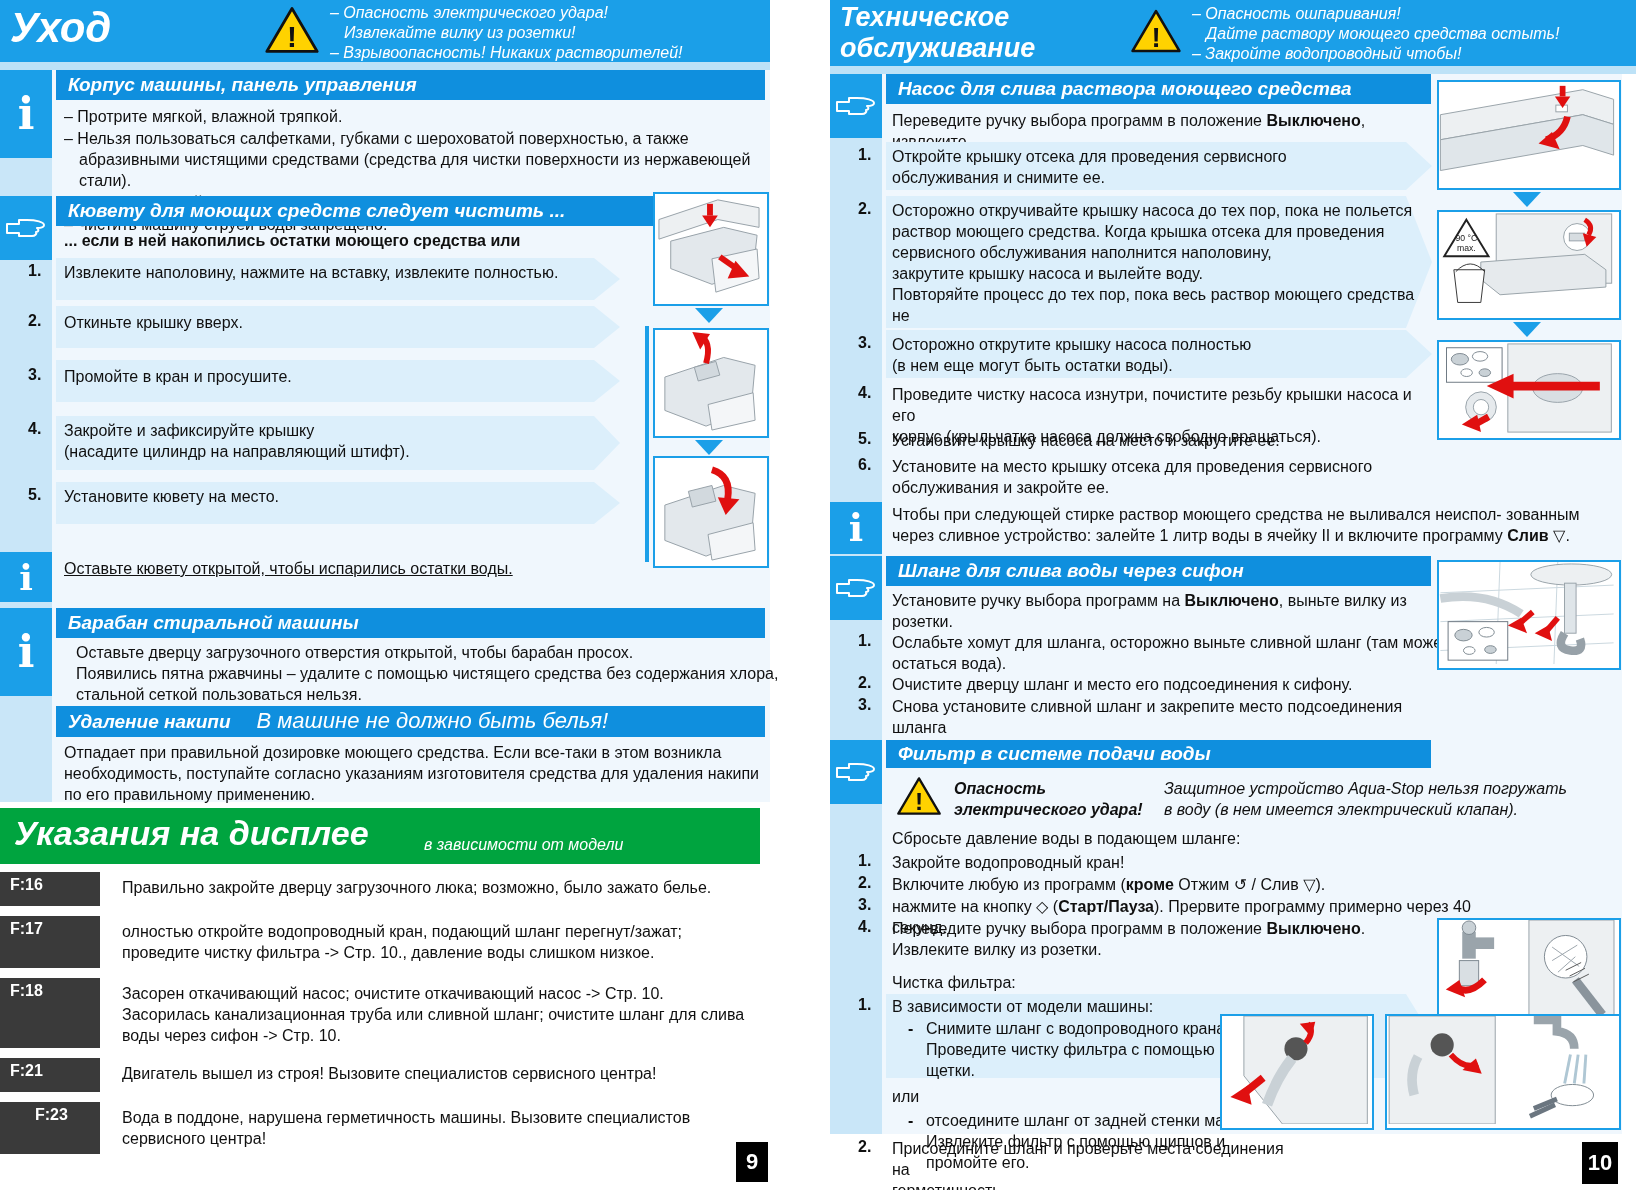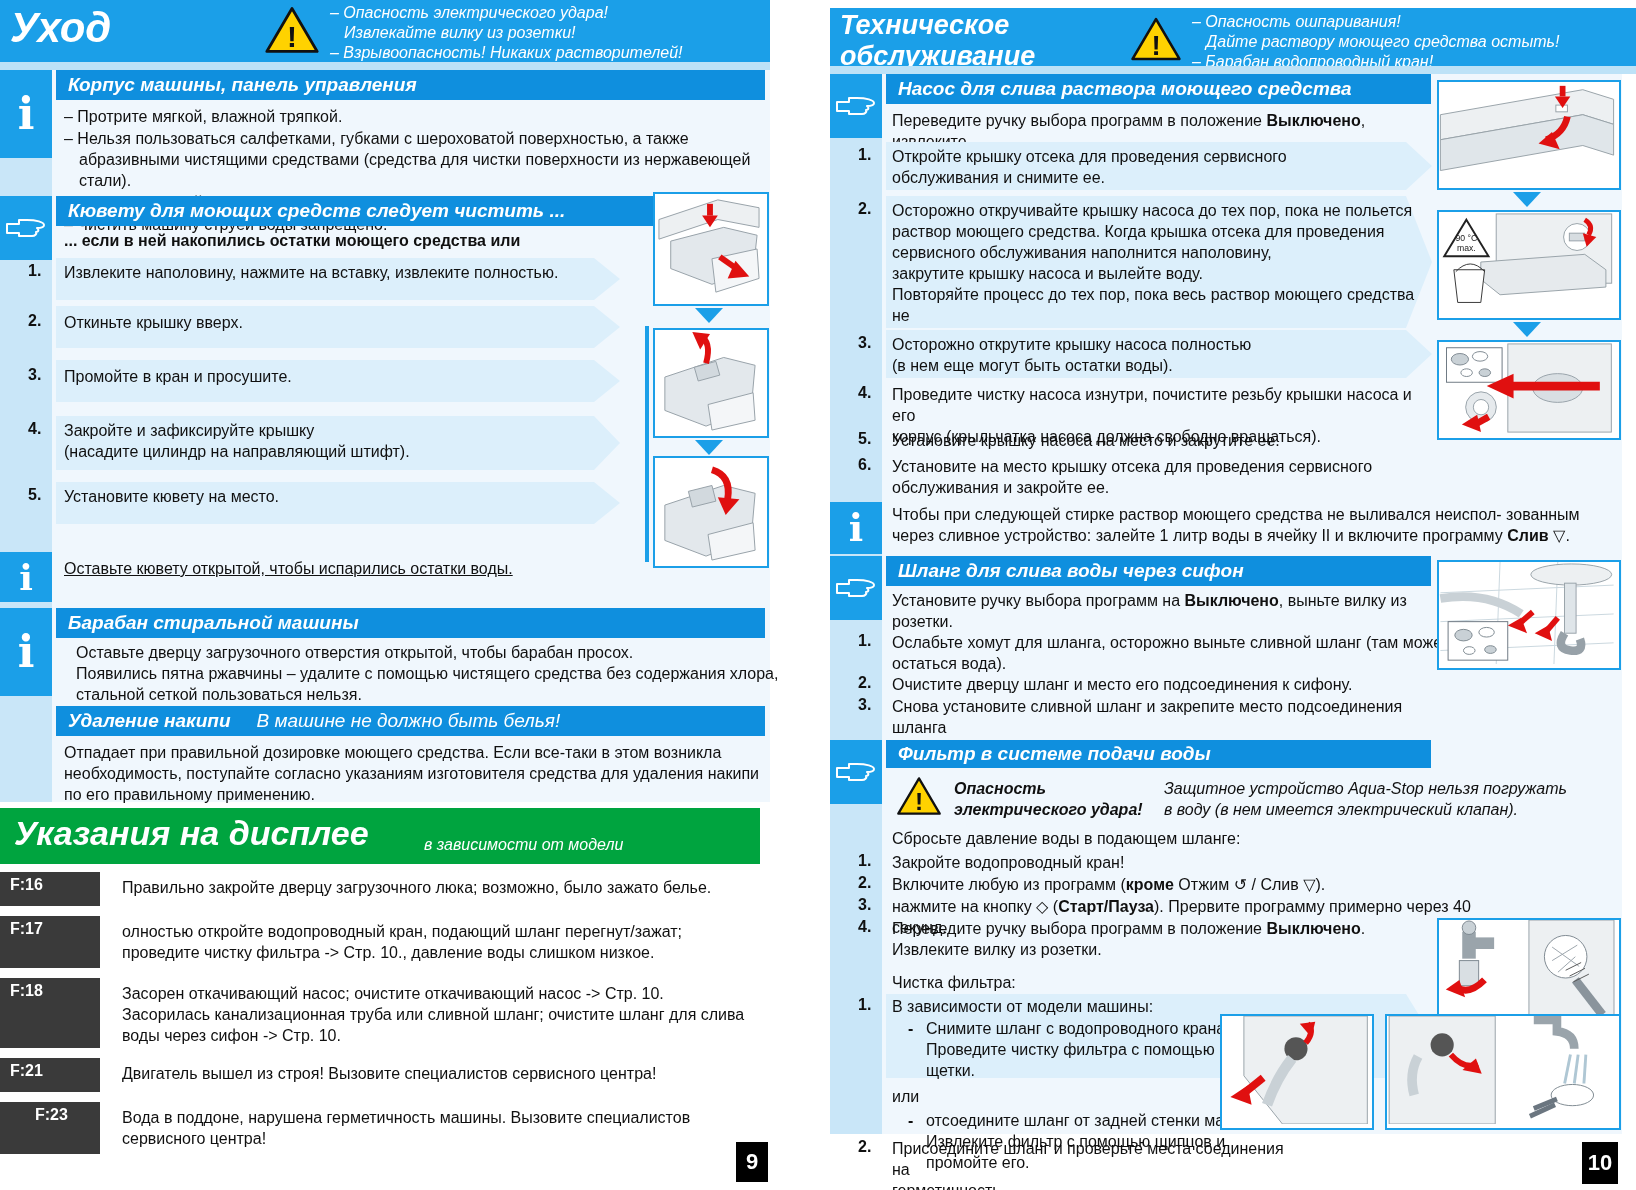--- a/index.html
+++ b/index.html
@@ -7,21 +7,21 @@
   .sheet{position:relative;width:1636px;height:1190px;background:#fff;overflow:hidden;}
   .abs{position:absolute;}
   .page{position:absolute;top:0;height:1190px;}
   .band{background:#1B9FE8;}
   .band-sub{background:#BDE2F7;}
   .content-bg{background:#F0F7FD;}
   .sidebar{background:#C9E6F8;}
   .tile{background:#1B9FE8;color:#fff;display:flex;align-items:center;justify-content:center;}
   .i-glyph{font-family:"DejaVu Serif",serif;font-weight:bold;font-size:44px;line-height:1;}
   .hdr{background:#0F8FDE;color:#fff;font-style:italic;font-weight:bold;font-size:19px;line-height:30px;padding:0 12px;white-space:nowrap;overflow:hidden;}
-  .hdr .sub{font-weight:normal;font-size:19px;margin-left:26px;}
+  .hdr .sub{font-weight:normal;font-size:22px;margin-left:26px;}
   .title-big{color:#fff;font-style:italic;font-weight:bold;}
   .warn-lines{color:#fff;font-style:italic;font-size:16px;line-height:20px;}
   .warn-indent{padding-left:14px;}
   .txt{font-size:16px;line-height:21px;}
   .bullets p{margin:0 0 1px 0;text-indent:-15px;padding-left:15px;}
   .num{font-weight:bold;font-size:16px;}
   .chev{background:#DCEFFB;clip-path:polygon(0 0,calc(100% - 26px) 0,100% 50%,calc(100% - 26px) 100%,0 100%);}
   .imgbox{border:2px solid #1B9FE8;background:#fff;overflow:hidden;}
   .tri-down{width:0;height:0;border-left:14px solid transparent;border-right:14px solid transparent;border-top:15px solid #1B9FE8;}
   .vline{background:#1B9FE8;width:4px;}
@@ -164,35 +164,35 @@
     <div class="abs codebox" style="left:0;top:1058px;width:100px;height:34px;">F:21</div>
     <div class="abs txt" style="left:122px;top:1063px;width:640px;">Двигатель вышел из строя! Вызовите специалистов сервисного центра!</div>
 
     <div class="abs codebox" style="left:0;top:1102px;width:100px;height:52px;padding-left:35px;">F:23</div>
     <div class="abs txt" style="left:122px;top:1107px;width:640px;">Вода в поддоне, нарушена герметичность машины. Вызовите специалистов<br>сервисного центра!</div>
 
     <div class="abs badge" style="left:736px;top:1142px;width:32px;height:40px;">9</div>
   </div>
 
   <div class="page" style="left:830px;width:806px;">
-    <div class="abs band" style="left:0;top:8px;width:806px;height:66px;">
+    <div class="abs band" style="left:0;top:0;width:806px;height:66px;">
       <div class="abs title-big" style="left:10px;top:2px;font-size:27px;line-height:31px;">
         <div>Техническое</div>
         <div>обслуживание</div>
       </div>
       <div class="abs" style="left:300px;top:8px;">
         <svg width="52" height="46" viewBox="0 0 60 52">
             <path d="M30 3 L57 49 H3 Z" fill="#FFD200" stroke="#111" stroke-width="3" stroke-linejoin="round"></path>
             <text x="30" y="44" text-anchor="middle" font-size="32" font-weight="bold" fill="#111">!</text>
           </svg>
       </div>
       <div class="abs warn-lines" style="left:362px;top:4px;">
         <div>– Опасность ошпаривания!</div>
         <div class="warn-indent">Дайте раствору моющего средства остыть!</div>
-        <div>– Барабан водопроводный кран!</div>
+        <div>– Закройте водопроводный чтобы!</div>
       </div>
     </div>
     <div class="abs band-sub" style="left:0;top:66px;width:806px;height:8px;"></div>
 
     <div class="abs content-bg" style="left:0;top:74px;width:792px;height:1060px;"></div>
     <div class="abs sidebar" style="left:0;top:74px;width:52px;height:1060px;"></div>
 
     <div class="abs hdr" style="left:56px;top:74px;width:521px;">Насос для слива раствора моющего средства</div>
     <div class="abs tile" style="left:0;top:74px;width:52px;height:64px;">
       <svg width="40" height="26" viewBox="0 0 40 26" fill="none" stroke="#fff" stroke-width="2" stroke-linejoin="round" stroke-linecap="round">

